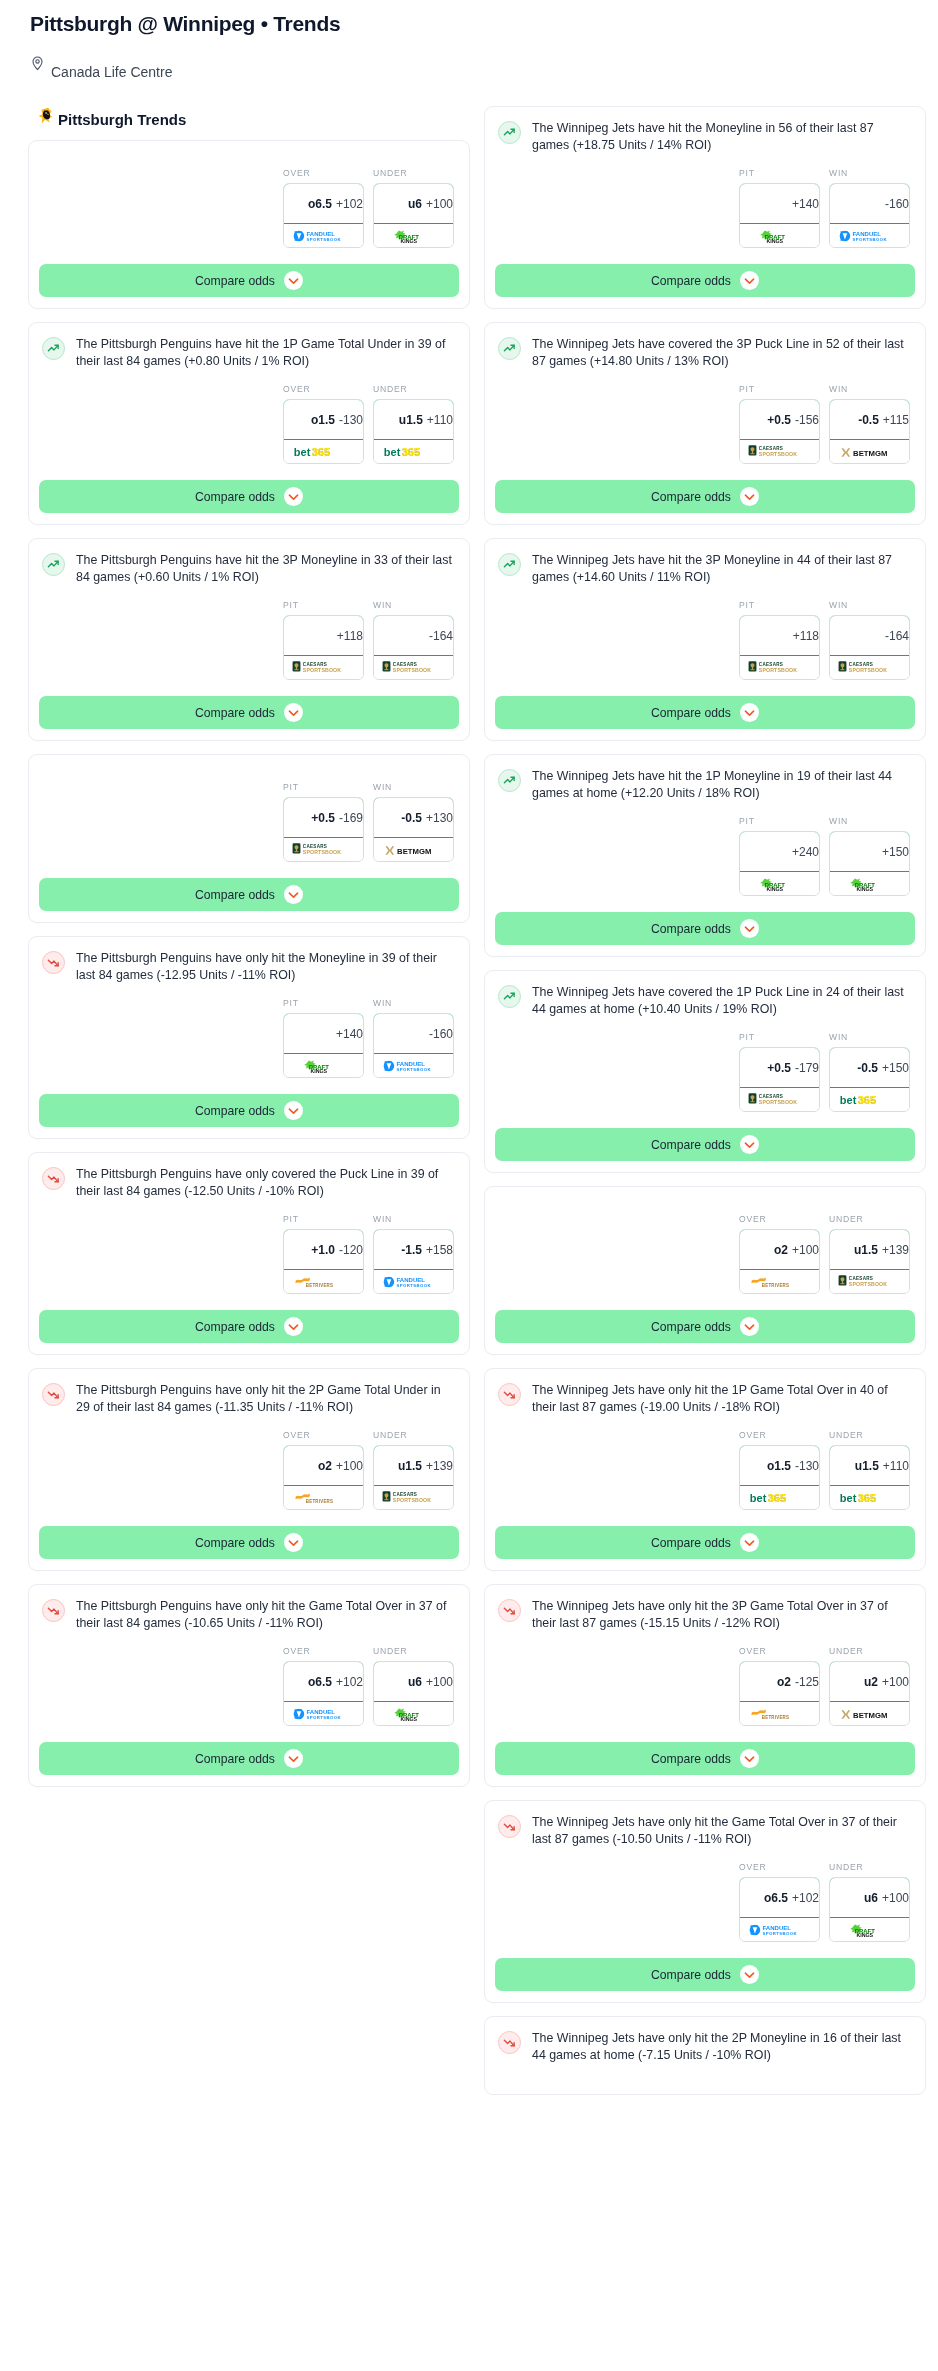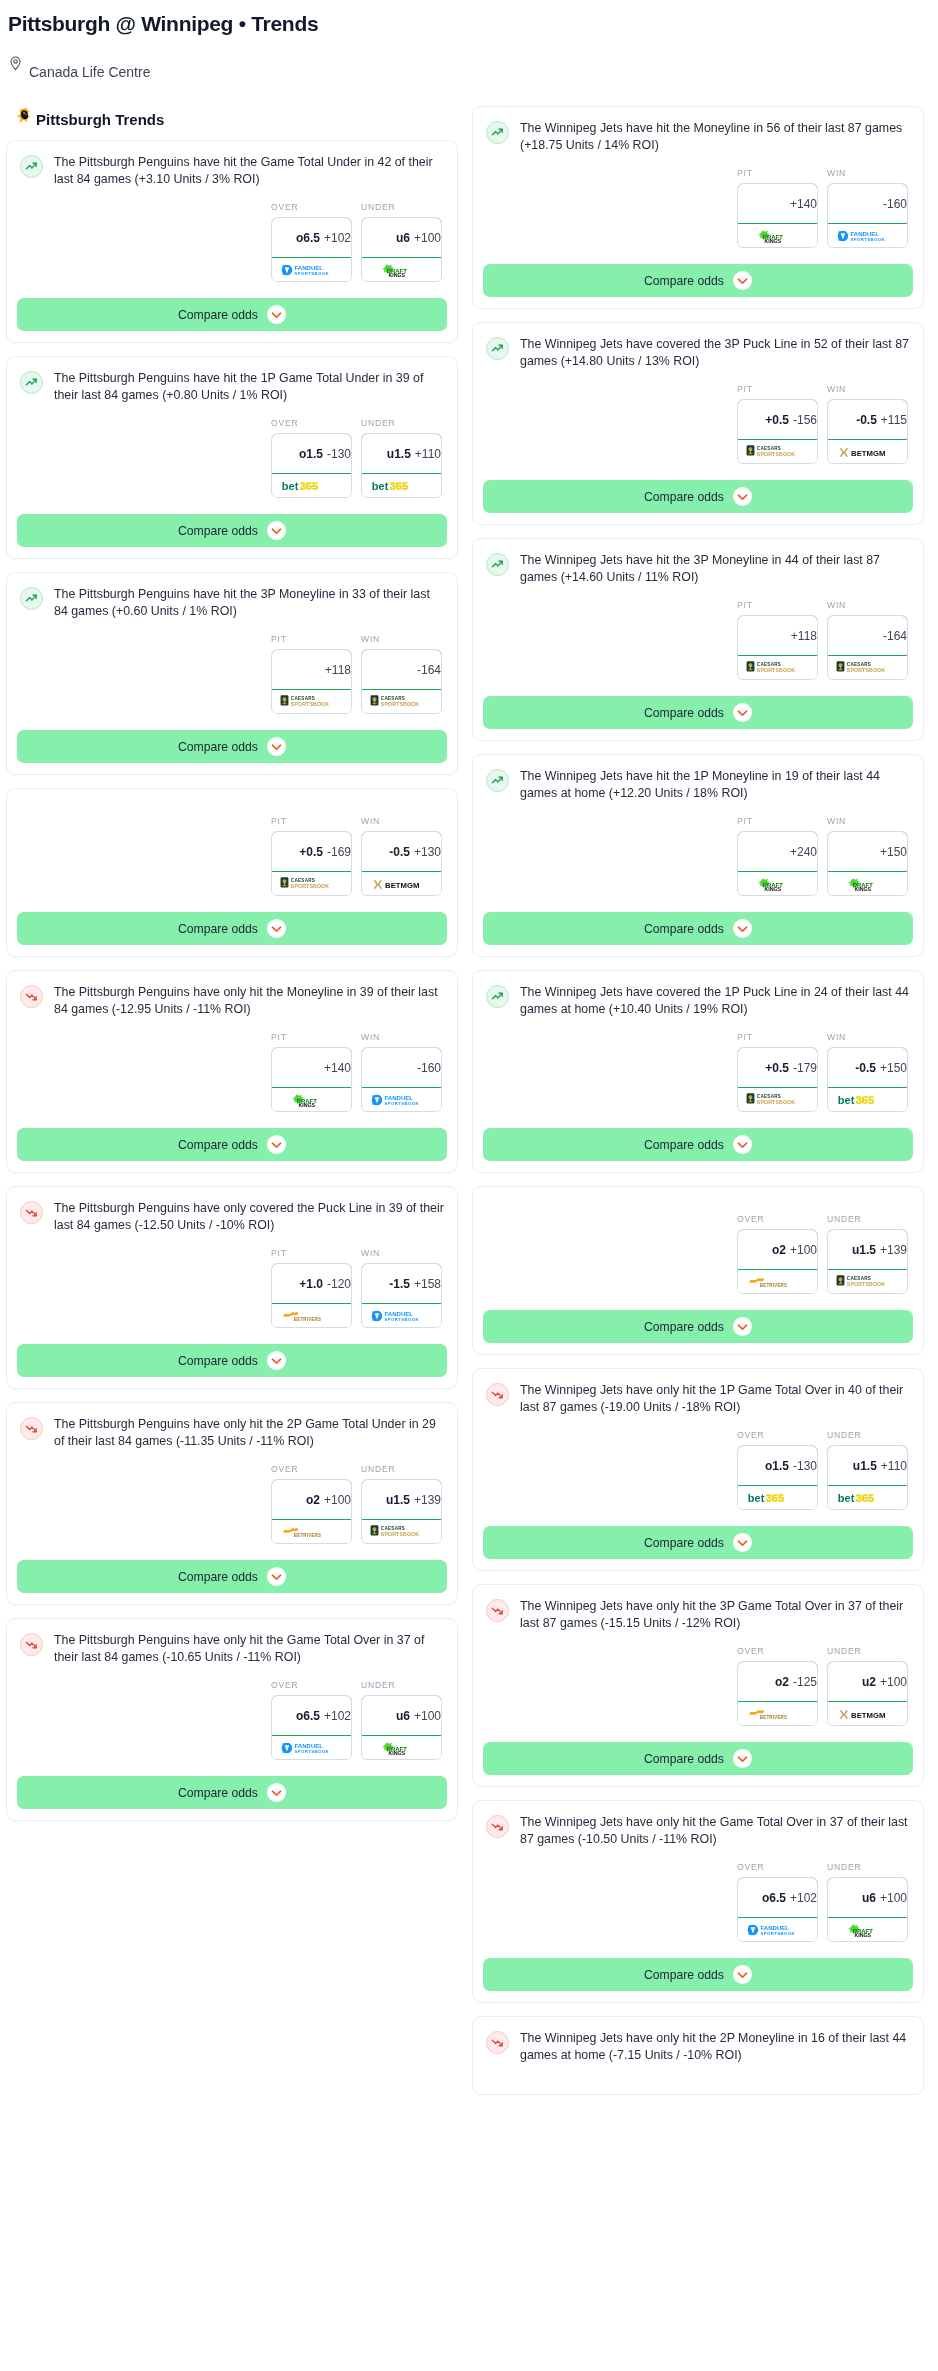--- a/index.html
+++ b/index.html
@@ -2,21 +2,21 @@
 <html><head>
 <meta charset="utf-8">
 <style>
   * { box-sizing: border-box; margin: 0; padding: 0; }
   html, body {
     width: 938px;
     background: #ffffff;
     font-family: "Liberation Sans", sans-serif;
     color: #1b2332;
   }
-  .page { width: 938px; padding: 10px 12px 0 6px; }
+  .page { width: 938px; padding: 10px 12px 0 28px; }
 
   .page-title {
     font-size: 21px;
     font-weight: bold;
     letter-spacing: -0.3px;
     color: #10182b;
     margin: 2px 0 0 2px;
   }
   .venue-row {
     display: flex;
@@ -162,29 +162,20 @@
     <path d="M6 4 L13 2 L17 6 L14 9 L18 12 L13 13 L15 18 L10 15 L6 19 L7 13 L3 11 L7 9 Z" fill="#FCB514"></path>
     <path d="M9 5 C7 7 7 11 9 13 C11 15 14 15 15 13 C16 10 15 7 13 5 Z" fill="#111111"></path>
     <circle cx="11" cy="7.6" r="0.9" fill="#ffffff"></circle>
     <path d="M12.4 8.2 L14.6 9.1 L12.4 9.8 Z" fill="#FCB514"></path>
   </svg>
           </span>
       <span class="col-header-title">Pittsburgh Trends</span>
     </div>
     <div class="card">
       <div class="card-body">
-        <div class="trend-row">
-          <span class="trend-icon up">
-                <svg width="13" height="13" viewBox="0 0 14 14">
-    <polyline points="1.5,9.5 5,6 7.5,8.5 12,3.5" fill="none" stroke="#19a55a" stroke-width="1.5" stroke-linecap="round" stroke-linejoin="round"></polyline>
-    <polyline points="8.6,3.5 12,3.5 12,6.9" fill="none" stroke="#19a55a" stroke-width="1.5" stroke-linecap="round" stroke-linejoin="round"></polyline>
-  </svg>
-              </span>
-          <span class="trend-text">The Pittsburgh Penguins have hit the Game Total Under in 42 of their last 84 games (+3.10 Units / 3% ROI)</span>
-        </div>
         <div class="odds-area">
               <div class="odds-col">
       <div class="odds-label">OVER</div>
       <div class="odds-box">
         <div class="odds-price">
           <span class="odds-line">o6.5</span>
           <span class="odds-num">+102</span>
         </div>
         <div class="book-strip">
                     <svg viewBox="0 0 78 18" width="62" height="16">

